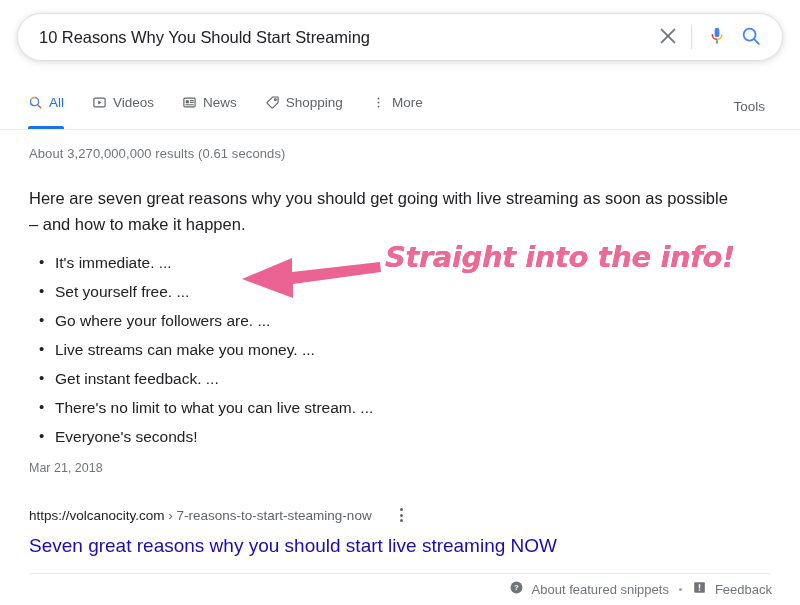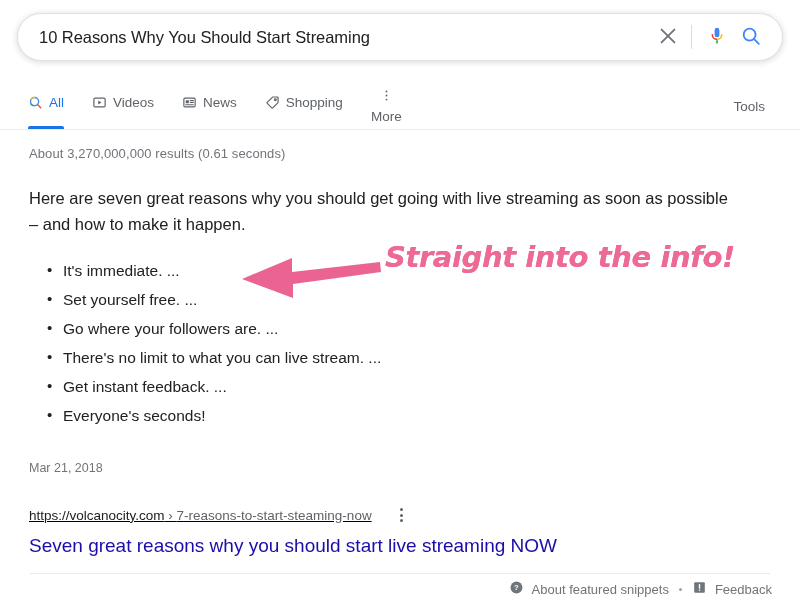--- a/index.html
+++ b/index.html
@@ -93,21 +93,21 @@
     gap: 6px;
     height: 41px;
     padding: 0 14px 12px 0;
     margin-right: 14px;
     font-size: 13.5px;
     color: #5f6368;
     cursor: pointer;
     position: relative;
     white-space: nowrap;
   }
-  .tab:last-child { margin-right: 0; flex-direction: column; }
+  .tab:last-child { margin-right: 0; }
   .tab.active { color: #1a73e8; }
   .tab.active .tab-underline {
     position: absolute;
     left: 0;
     right: 14px;
     bottom: 0;
     height: 3px;
     background: #1a73e8;
     border-radius: 2px 2px 0 0;
   }
@@ -138,21 +138,21 @@
     width: 710px;
     font-size: 16.5px;
     line-height: 26px;
     color: #202124;
   }
 
   .snippet-list {
     position: absolute;
     left: 29px;
     top: 248px;
-    margin: 8px;
+    margin: 0;
     padding: 0 0 0 26px;
     list-style: none;
     width: 560px;
   }
   .snippet-list li {
     position: relative;
     font-size: 15.5px;
     line-height: 29px;
     color: #202124;
   }
@@ -172,21 +172,20 @@
     font-size: 12.5px;
     color: #70757a;
   }
 
   .result-url-row {
     position: absolute;
     left: 29px;
     top: 506px;
     display: flex;
     align-items: center;
-    text-decoration: underline;
   }
   .result-url {
     font-size: 13.5px;
     color: #202124;
     white-space: nowrap;
   }
   .result-url .path { color: #5f6368; }
   .kebab {
     margin-left: 24px;
     display: flex;
@@ -392,22 +391,23 @@
   </div>
 
   <div class="results-count">About 3,270,000,000 results (0.61 seconds)</div>
 
   <div class="snippet-para">Here are seven great reasons why you should get going with live streaming as soon as possible – and how to make it happen.</div>
 
   <ul class="snippet-list">
     <li>It's immediate. ...</li>
     <li>Set yourself free. ...</li>
     <li>Go where your followers are. ...</li>
+    <li>Live streams can make you money. ...</li>
+    <li>Get instant feedback. ...</li>
     <li>There's no limit to what you can live stream. ...</li>
-    <li>Get instant feedback. ...</li>
     <li>Everyone's seconds!</li>
   </ul>
 
   <div class="snippet-date">Mar 21, 2018</div>
 
   <div class="result-url-row">
     <div class="result-url">
       <span>https://volcanocity.com</span><span class="path"> › </span><span class="path">7-reasons-to-start-steaming-now</span>
     </div>
     <div class="kebab">

